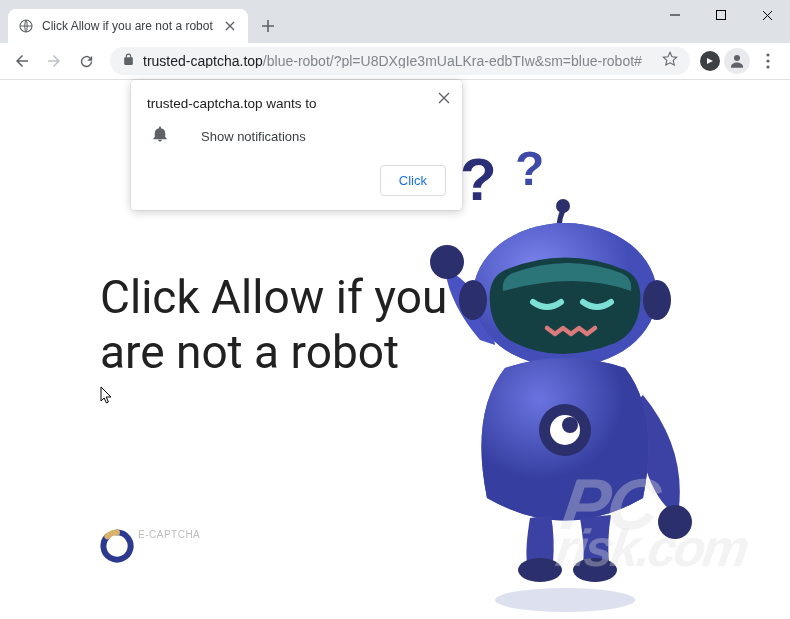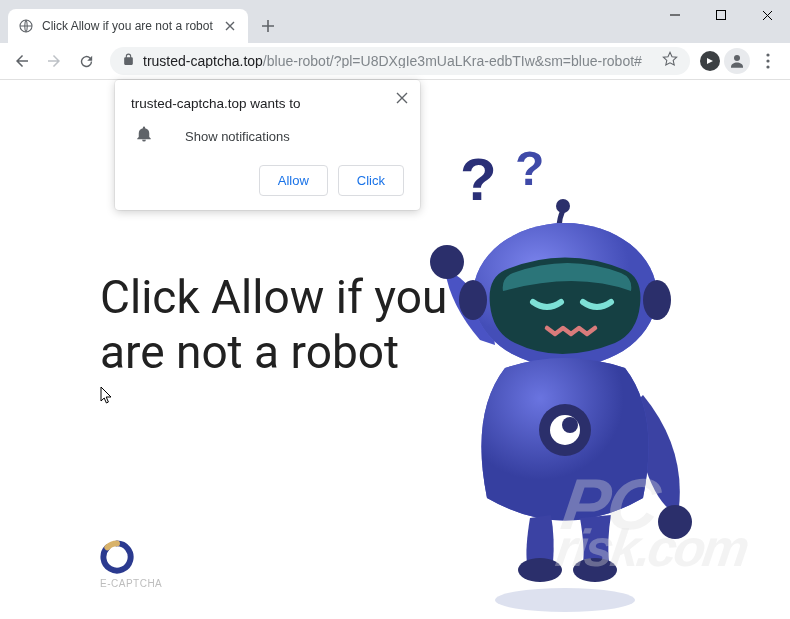--- a/index.html
+++ b/index.html
@@ -22,33 +22,33 @@
 .urlbar { flex: 1; height: 28px; background: #f1f3f4; border-radius: 14px; display: flex; align-items: center; padding: 0 12px; gap: 8px; margin: 0 6px; }
 .url-lock { color: #5f6368; font-size: 12px; }
 .url-text { font-size: 14px; color: #80868b; line-height: 1; flex: 1; white-space: nowrap; overflow: hidden; }
 .url-text .host { color: #202124; }
 .url-star { color: #5f6368; }
 .url-media { width:20px; height:20px; border-radius:50%; background:#3c4043; display:flex; align-items:center; justify-content:center; }
 .avatar { width: 26px; height: 26px; border-radius: 50%; background: #e8eaed; display: flex; align-items: center; justify-content: center; color: #5f6368; }
 .menu-dots { width: 28px; display: flex; align-items: center; justify-content: center; color: #5f6368; font-size: 16px; }
 
 
-.notif { position: absolute; top: 80px; left: 115px; width: 305px; background: #fff; border-radius: 4px; box-shadow: 0 2px 10px rgba(0,0,0,.2), 0 0 0 1px rgba(0,0,0,.05); padding: 16px 16px 14px; z-index: 10; }
+.notif { position: absolute; top: 80px; left: 131px; width: 331px; background: #fff; border-radius: 4px; box-shadow: 0 2px 10px rgba(0,0,0,.2), 0 0 0 1px rgba(0,0,0,.05); padding: 16px 16px 14px; z-index: 10; }
 .notif-title { font-size: 13.5px; color: #202124; margin-bottom: 14px; }
 .notif-close { position: absolute; top: 10px; right: 12px; color: #5f6368; font-size: 16px; cursor: pointer; }
 .notif-row { display: flex; align-items: center; gap: 32px; margin-bottom: 18px; padding-left: 4px; }
 .notif-row-text { font-size: 13px; color: #3c4043; }
 .notif-actions { display: flex; justify-content: flex-end; gap: 10px; }
 .notif-btn { padding: 7px 18px; font-size: 13px; color: #1a73e8; background: #fff; border: 1px solid #dadce0; border-radius: 4px; cursor: pointer; }
 
 
 .page { position: absolute; top: 80px; left: 0; right: 0; bottom: 0; background: #fff; }
 .headline { position: absolute; top: 190px; left: 100px; font-size: 46px; font-weight: 400; color: #212121; line-height: 1.2; max-width: 360px; font-family: "Segoe UI", Roboto, sans-serif; }
 .cursor-arrow { position:absolute; top:306px; left:100px; font-size:15px; color:#000; }
-.ecaptcha { position: absolute; bottom: 30px; left: 100px; display: flex; flex-direction: column; align-items: flex-start; gap: 4px; }
+.ecaptcha { position: absolute; bottom: 56px; left: 100px; display: flex; flex-direction: row; align-items: flex-start; gap: 4px; }
 .ecaptcha-label { font-size: 10px; color: #bdbdbd; letter-spacing: .5px; }
 
 .robot { position: absolute; right: 35px; top: 60px; width: 360px; height: 480px; }
 
 
 .wm { position: absolute; right: 40px; bottom: 50px; font-size: 72px; font-weight: 800; color: rgba(220,220,220,.35); line-height: .8; letter-spacing: -3px; font-style: italic; transform: skewX(-8deg); pointer-events: none; }
 .wm-pc { display:block; }
 .wm-risk { display:block; font-size: 52px; margin-top: -6px; }
 </style>
 </head>
@@ -230,16 +230,15 @@
   </div>
   <div class="notif-row">
     <span>
       <svg width="18" height="18" viewBox="0 0 24 24" fill="#5f6368">
           <path d="M12 22a2.5 2.5 0 0 0 2.5-2.5h-5A2.5 2.5 0 0 0 12 22zm7-6v-5a7 7 0 0 0-5.5-6.8V3.5a1.5 1.5 0 0 0-3 0v.7A7 7 0 0 0 5 11v5l-2 2v1h18v-1l-2-2z"></path>
         </svg>
     </span>
     <span class="notif-row-text">Show notifications</span>
   </div>
   <div class="notif-actions">
-    <button class="notif-btn">Allow</button>
     <button class="notif-btn">Click</button>
   </div>
 </div>
 
 </body></html>

